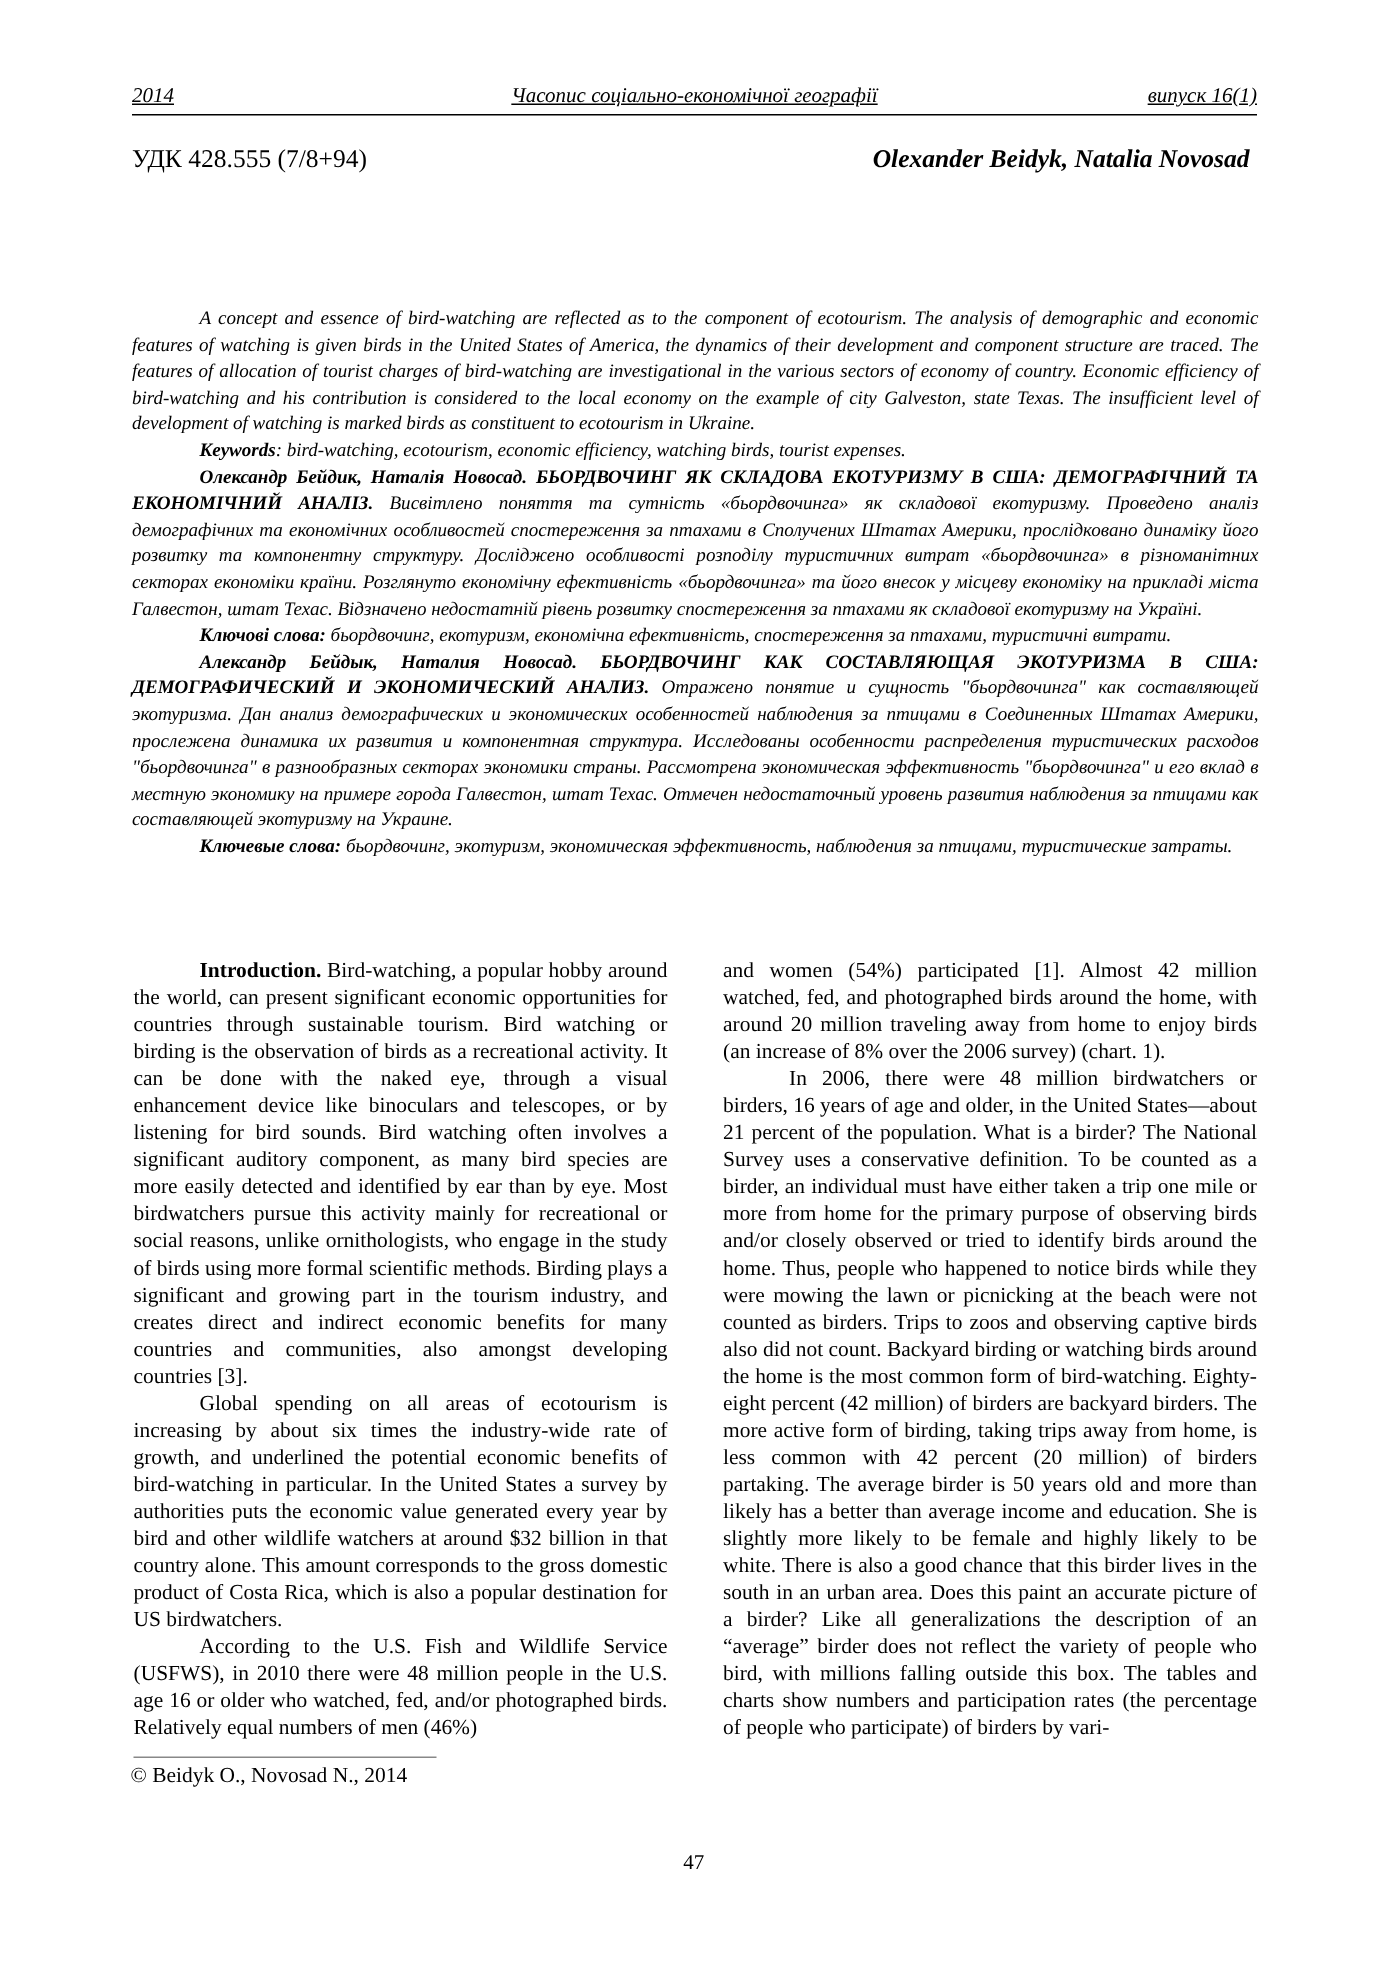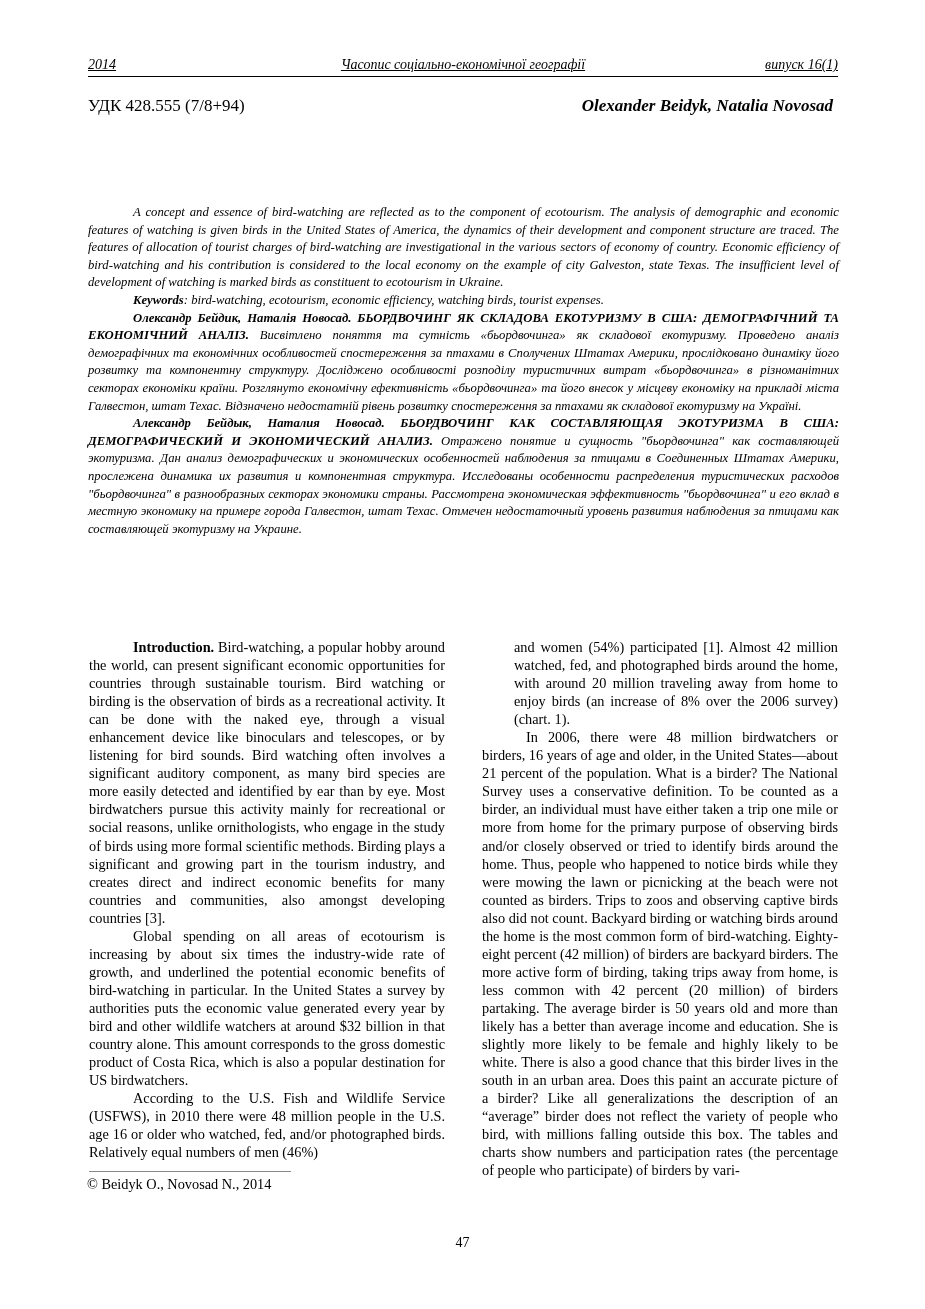--- a/index.html
+++ b/index.html
@@ -13,21 +13,21 @@
   .udk { position: absolute; left: 88px; top: 96px; font-size: 17px; }
   .authors { position: absolute; right: 92px; top: 96px; font-size: 17px; font-weight: bold; font-style: italic; }
   .title { position: absolute; left: 88px; top: 141px; width: 750px; text-align: center; font-weight: bold; font-size: 17px; line-height: 21px; }
   .abstracts { position: absolute; left: 88px; top: 204px; width: 751px; font-style: italic; font-size: 12.7px; line-height: 17.6px; text-align: justify; }
   .abstracts p { margin: 0; text-indent: 45px; }
   .abstracts b { font-weight: bold; }
   .col { position: absolute; top: 638px; width: 356px; font-size: 14.3px; line-height: 18.05px; text-align: justify; }
   .col p { margin: 0; text-indent: 44px; }
   .col-left { left: 89px; }
   .col-right { left: 482px; }
-  .col p.cont { text-indent: 0; margin-left: 32px; }
+  .col p.cont { text-indent: 0; }
   .footnote-rule { position: absolute; left: 89px; top: 1171px; width: 202px; border-top: 1px solid #888; }
   .footnote { position: absolute; left: 87px; top: 1176px; font-size: 14.3px; }
   .page-number { position: absolute; left: 0; width: 925px; top: 1235px; text-align: center; font-size: 14px; }
 </style>
 </head>
 <body>
 
 <div class="page">
 
   <div class="running-head">
@@ -39,21 +39,23 @@
   <div class="udk">УДК 428.555 (7/8+94)</div>
   <div class="authors">Olexander Beidyk, Natalia Novosad</div>
 
   <div class="title">
   </div>
 
   <div class="abstracts">
     <p>A concept and essence of  bird-watching are reflected as to the component of ecotourism. The analysis of demographic and economic features of watching is given birds in the United States of America, the dynamics of their development and component structure are traced. The features of allocation of tourist charges of  bird-watching are investigational in the various sectors of economy of country. Economic efficiency of  bird-watching and his contribution is considered to the local economy on the example of city Galveston, state Texas. The insufficient level of development of watching is marked birds as constituent to ecotourism in Ukraine.</p>
     <p><b>Keywords</b><span>: bird-watching, ecotourism, economic efficiency, watching birds, tourist expenses.</span></p>
     <p><b>Олександр Бейдик, Наталія Новосад. БЬОРДВОЧИНГ ЯК СКЛАДОВА ЕКОТУРИЗМУ В США: ДЕМОГРАФІЧНИЙ ТА ЕКОНОМІЧНИЙ АНАЛІЗ.</b><span> Висвітлено поняття та сутність  «бьордвочинга» як складової екотуризму. Проведено аналіз демографічних та економічних особливостей спостереження за птахами в Сполучених Штатах Америки, прослідковано динаміку його розвитку та компонентну структуру. Досліджено особливості розподілу туристичних витрат «бьордвочинга» в різноманітних секторах економіки країни. Розглянуто економічну ефективність «бьордвочинга» та його внесок у місцеву економіку на прикладі міста Галвестон, штат Техас. Відзначено недостатній рівень розвитку спостереження за птахами як складової екотуризму на Україні.</span></p>
+    <p><b>Ключові слова:</b><span> бьордвочинг, екотуризм, економічна ефективність, спостереження за птахами, туристичні витрати.</span></p>
     <p><b>Александр Бейдык, Наталия Новосад. БЬОРДВОЧИНГ КАК СОСТАВЛЯЮЩАЯ ЭКОТУРИЗМА В США: ДЕМОГРАФИЧЕСКИЙ И ЭКОНОМИЧЕСКИЙ АНАЛИЗ.</b><span> Отражено понятие и сущность "бьордвочинга" как составляющей экотуризма. Дан анализ демографических и экономических особенностей наблюдения за птицами в Соединенных Штатах Америки, прослежена  динамика их развития и компонентная структура. Исследованы особенности распределения туристических расходов "бьордвочинга" в разнообразных секторах экономики страны. Рассмотрена экономическая эффективность "бьордвочинга" и его вклад в местную экономику на примере города Галвестон, штат Техас. Отмечен недостаточный уровень развития наблюдения за птицами как составляющей экотуризму на Украине.</span></p>
+    <p><b>Ключевые слова:</b><span> бьордвочинг, экотуризм, экономическая эффективность, наблюдения за птицами, туристические затраты.</span></p>
   </div>
 
   <div class="col col-left">
     <p><b>Introduction.</b><span>  Bird-watching, a popular hobby around the world, can present significant economic opportunities for countries through sustainable tourism. Bird watching or birding is the observation of birds as a recreational activity. It can be done with the naked eye, through a visual enhancement device like binoculars and telescopes, or by listening for bird sounds. Bird watching often involves a significant auditory component, as many bird species are more easily detected and identified by ear than by eye. Most birdwatchers pursue this activity mainly for recreational or social reasons, unlike ornithologists, who engage in the study of birds using more formal scientific methods. Birding plays a significant and growing part in the tourism industry, and creates direct and indirect economic benefits for many countries and communities, also amongst developing countries [3].</span></p>
     <p>Global spending on all areas of ecotourism is increasing by about six times the industry-wide rate of growth, and underlined the potential economic benefits of bird-watching in particular. In the United States a survey by authorities puts the economic value generated every year by bird and other wildlife watchers at around $32 billion in that country alone. This amount corresponds to the gross domestic product of Costa Rica, which is also a popular destination for US birdwatchers.</p>
     <p>According to the U.S. Fish and Wildlife Service (USFWS), in 2010 there were 48 million people in the U.S. age 16 or older who watched, fed, and/or photographed birds. Relatively equal numbers of men (46%)</p>
   </div>
 
   <div class="col col-right">
     <p class="cont">and women (54%) participated [1]. Almost 42 million watched, fed, and photographed birds around the home, with around 20 million traveling away from home to enjoy birds (an increase of 8% over the 2006 survey) (chart. 1).</p>

